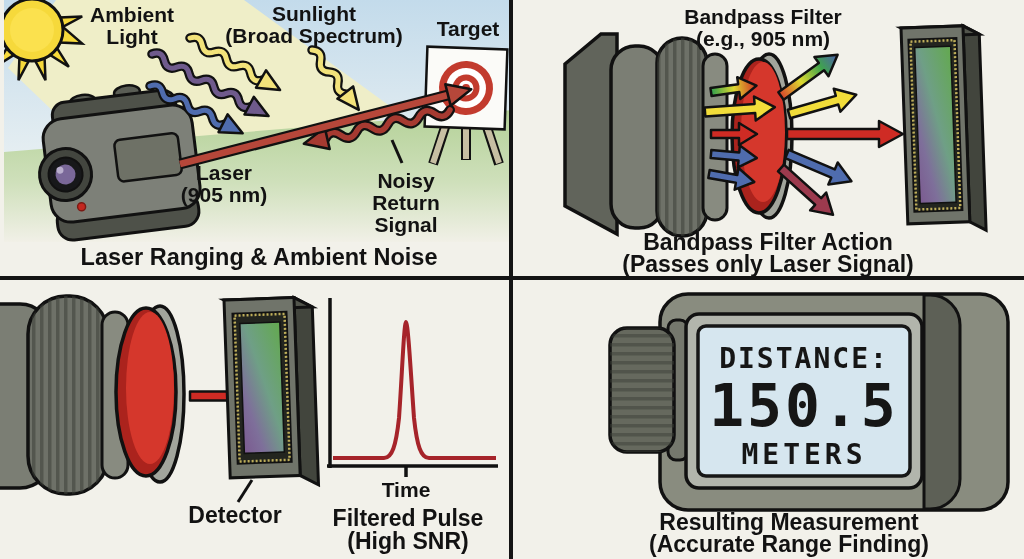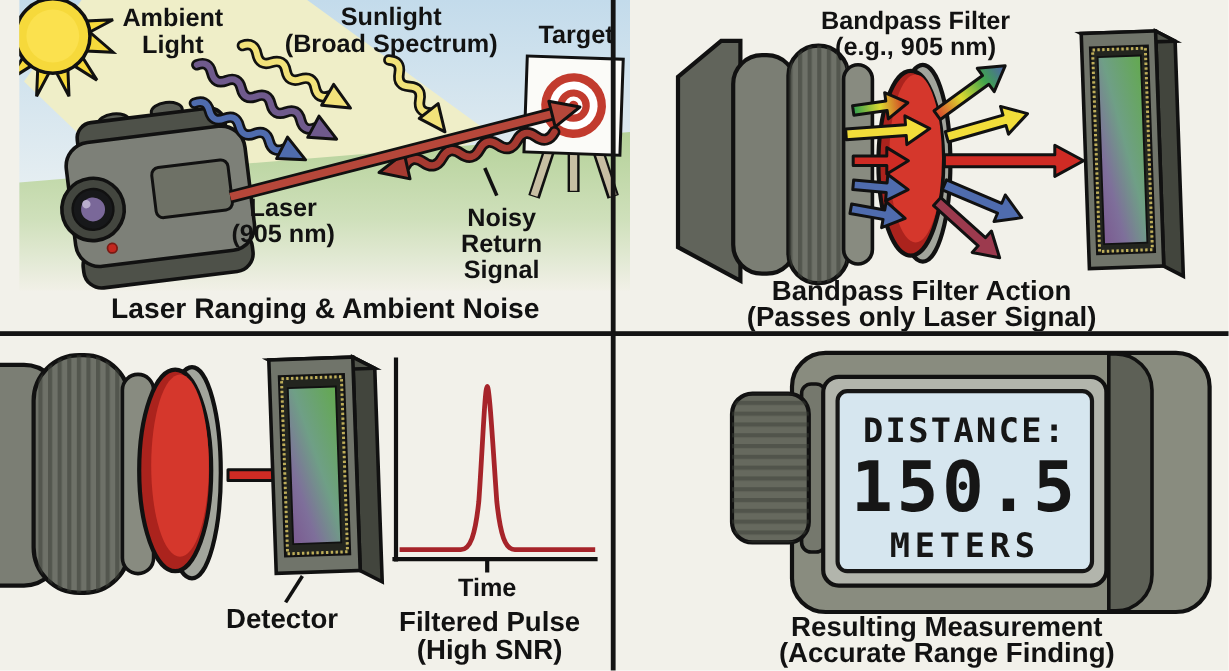--- a/index.html
+++ b/index.html
@@ -11,21 +11,21 @@
   .lcd{font-family:"DejaVu Sans Mono",monospace;font-weight:bold;fill:#161616;}
   .divider{position:absolute;background:#141414;}
   .div-v{left:509px;top:0;width:4px;height:559px;}
   .div-h{left:0;top:276px;width:1024px;height:4px;}
 </style>
 </head>
 <body>
 
 <div class="stage">
 
-  <div class="panel" style="left:16px;top:0">
+  <div class="panel" style="left:4px;top:0">
   <svg width="509" height="276" viewBox="0 0 509 276">
     <defs>
       <linearGradient id="skyGrad" x1="0" y1="0" x2="0" y2="1">
         <stop offset="0" stop-color="#c3dbeb"></stop>
             <stop offset="1" stop-color="#e7eff2"></stop>
       </linearGradient>
       <linearGradient id="groundGrad" x1="0" y1="0" x2="0" y2="1">
         <stop offset="0" stop-color="#b4d198"></stop>
             <stop offset="0.55" stop-color="#cfe0bb"></stop>
             <stop offset="1" stop-color="#f1f0e7"></stop>

